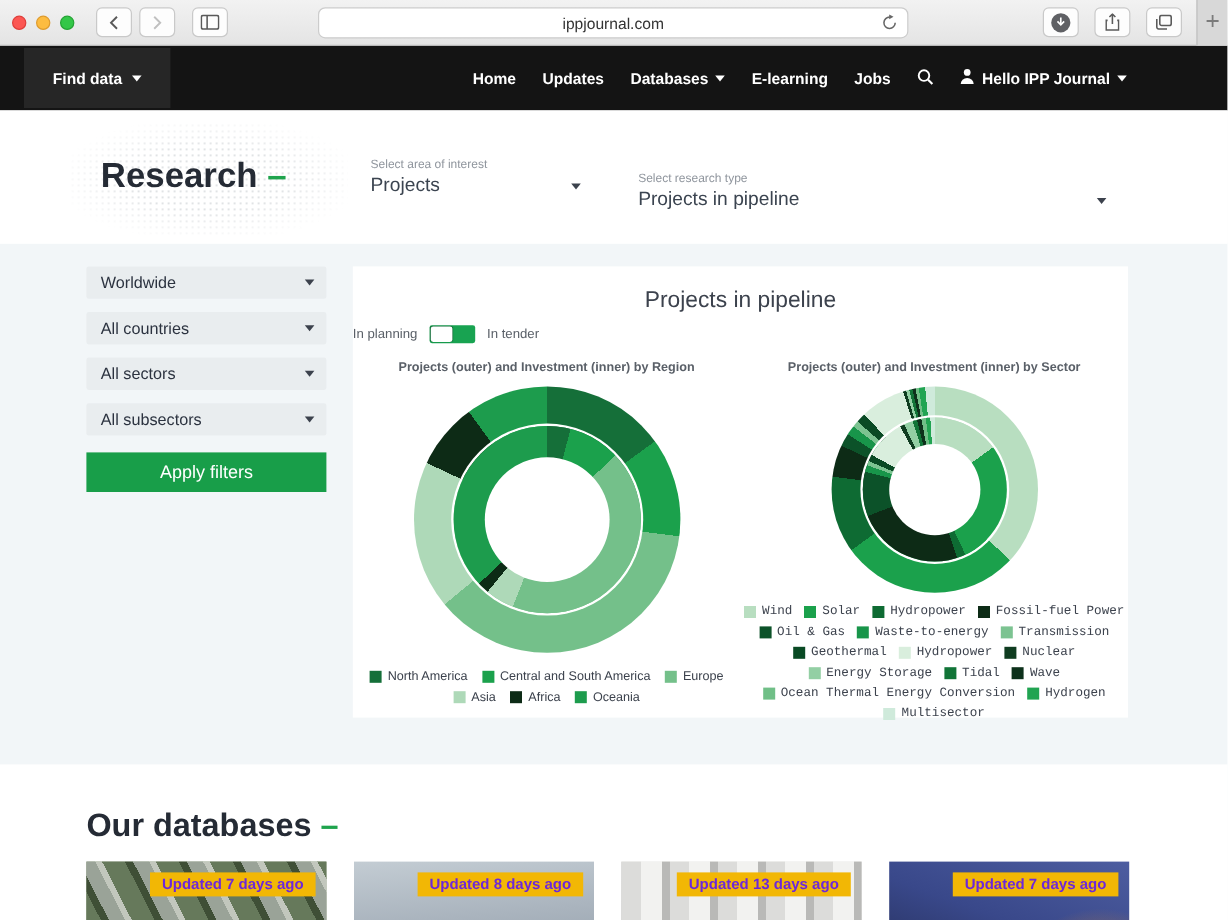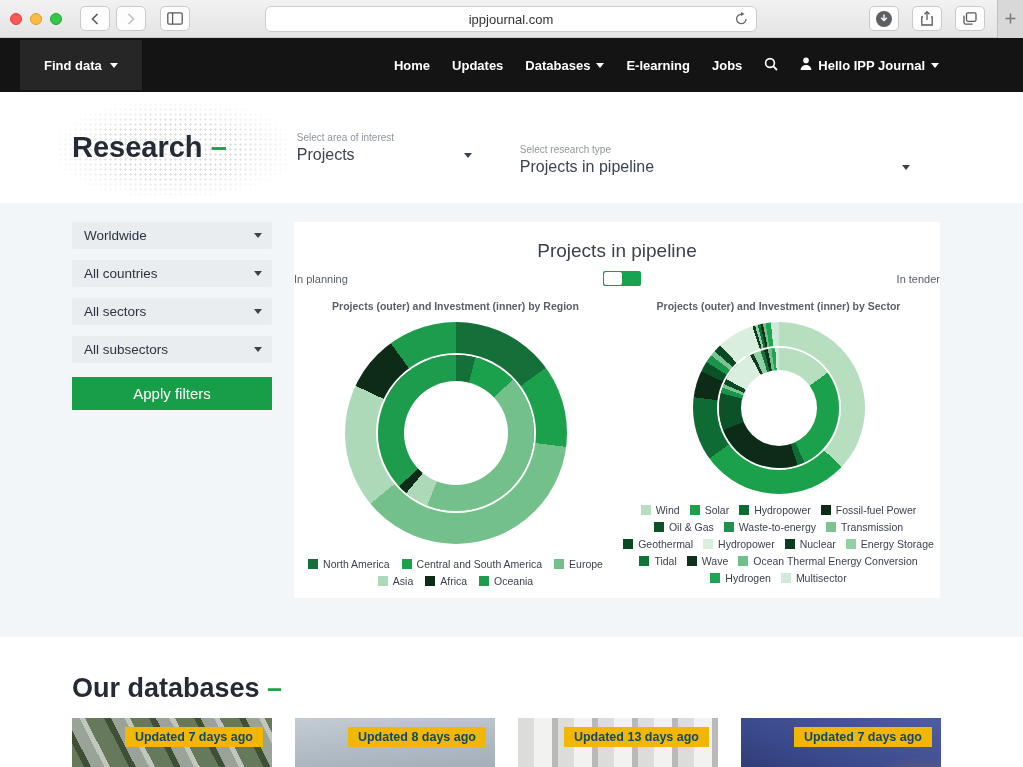--- a/index.html
+++ b/index.html
@@ -36,21 +36,21 @@
   .find-data { margin-left:20px; height:50px; background:#262626; color:#fff;
     display:flex; align-items:center; padding:0 24px; font-size:13px; font-weight:700; gap:8px; }
   .nav-links { margin-left:auto; margin-right:84px; display:flex; align-items:center; gap:22px; }
   .nav-link { color:#fff; font-size:13px; font-weight:700; display:flex; align-items:center; gap:6px; cursor:pointer; }
   .caret-down-white { width:0; height:0; border-left:4px solid transparent;
     border-right:4px solid transparent; border-top:5px solid #fff; }
   .caret-down-dark { width:0; height:0; border-left:4px solid transparent;
     border-right:4px solid transparent; border-top:5px solid #3c424d; }
 
   
-  .research-band { height:111px; background:#fff; position:relative; display:flex; align-items:center; }
+  .research-band { height:111px; background:#fff; position:relative; display:flex; align-items:center;padding-left:12px; }
   .map-dots { position:absolute; left:58px; top:10px; width:232px; height:95px;
     background:radial-gradient(#c9cdd1 1px, transparent 1.2px); background-size:5px 5px;
     opacity:.55; -webkit-mask-image:radial-gradient(ellipse at 50% 50%, #000 40%, transparent 78%);
             mask-image:radial-gradient(ellipse at 50% 50%, #000 40%, transparent 78%); }
   .research-title { margin-left:72px; font-size:29px; font-weight:800; color:#252b35; position:relative; z-index:1; }
   .green-dash { color:#1fa44d; font-weight:800; }
   .hdr-select { position:relative; z-index:1; }
   .hdr-select .lbl { font-size:10px; color:#8f959d; margin-bottom:3px; }
   .hdr-select .val { font-size:16px; color:#3b4450; }
   .sel-area { margin-left:70px; width:175px; }
@@ -62,50 +62,50 @@
   .filter-col { width:200px; margin-left:72px; margin-top:19px; }
   .filter-select { height:27px; background:#e9edef; border-radius:2px; margin-bottom:11px;
     display:flex; align-items:center; padding:0 12px; font-size:13.5px; color:#2c3340; position:relative; cursor:pointer; }
   .filter-select .caret-down-dark { position:absolute; right:10px; }
   .apply-btn { margin-top:3px; width:200px; height:33px; background:#189e49; border:none;
     color:#fff; font-size:15px; font-family:"Liberation Sans",sans-serif; cursor:pointer; }
 
   
   .chart-card { width:646px; height:376px; background:#fff; margin-left:22px; margin-top:19px; padding-top:18px; }
   .card-title { text-align:center; font-size:19px; color:#3c424d; }
-  .toggle-row { display:flex; align-items:center; justify-content:space-between; gap:10px; margin-top:9px;
+  .toggle-row { display:flex; align-items:center; justify-content:flex-start; gap:10px; margin-top:9px;
     font-size:11px; color:#5a6068; }
   .toggle { width:38px; height:15px; background:#18a351; border-radius:2px; position:relative; cursor:pointer; }
   .toggle-knob { position:absolute; left:1px; top:1px; width:18px; height:13px; background:#fff;
     border-radius:2px; box-shadow:0 0 1px rgba(0,0,0,.4); }
   .charts-row { display:flex; margin-top:14px; }
   .chart-col { width:50%; display:flex; flex-direction:column; align-items:center; }
   .chart-title { font-size:10.5px; font-weight:700; color:#5a6068; margin-bottom:8px; text-align:left; }
   .donut { position:relative; margin-top:2px; }
   .donut-0 { width:222px; height:222px; }
   .donut-1 { width:172px; height:172px; }
   .donut-outer { width:100%; height:100%; border-radius:50%; }
   .donut-inner { position:absolute; border-radius:50%; box-shadow:0 0 0 2px #fff; }
   .donut-0 .donut-inner { inset:33px; }
   .donut-1 .donut-inner { inset:26px; }
   .donut-hole { position:absolute; background:#fff; border-radius:50%; }
   .donut-0 .donut-hole { inset:59px; }
   .donut-1 .donut-hole { inset:48px; }
   .legend { display:flex; flex-wrap:wrap; justify-content:center; row-gap:5px; column-gap:12px; margin-top:10px; }
   .legend-0 { max-width:360px; margin-top:14px; }
-  .legend-1 { max-width:320px; column-gap:10px; }
+  .legend-1 { max-width:320px; column-gap:10px;font-family:Liberation Mono, monospace; }
   .legend-item { display:flex; align-items:center; gap:5px; font-size:10.5px; color:#3c424d; }
   .legend-swatch { width:10px; height:10px; flex:0 0 auto; }
 
   
   .db-section { height:130px; background:#fff; }
   .db-title { margin:36px 0 0 72px; font-size:27px; font-weight:800; color:#252b35; }
   .cards-row { display:flex; gap:23px; margin:14px 0 0 72px; }
   .db-card { width:200px; height:100px; position:relative; overflow:hidden; cursor:pointer; }
-  .badge { position:absolute; top:9px; right:9px; background:#f2b705; color:#0c4a6e;
+  .badge { position:absolute; top:9px; right:9px; background:#f2b705; color:#6d28d9;
     font-size:12.5px; font-weight:700; padding:3px 10px; white-space:nowrap; }
   .thumb-0 { background:
       repeating-linear-gradient(63deg,#9aa398 0 12px,#c2c7bd 12px 17px,#66795b 17px 34px,#3f4f36 34px 40px),
       linear-gradient(#7d8f6e,#5d7050); }
   .thumb-1 { background:linear-gradient(175deg,#c3ccd3 0%,#aab4be 45%,#8e9aa6 100%); }
   .thumb-2 { background:repeating-linear-gradient(90deg,#dcdcda 0 16px,#f2f2f0 16px 34px,#b9b9b7 34px 40px),
       linear-gradient(#e8e8e6,#cfcfcd); }
   .thumb-3 { background:radial-gradient(circle at 88% 120%, #e8912a 0%, rgba(232,145,42,0) 38%),
       linear-gradient(200deg,#4d5da0 0%,#39488a 50%,#232c55 100%); }
 </style>

